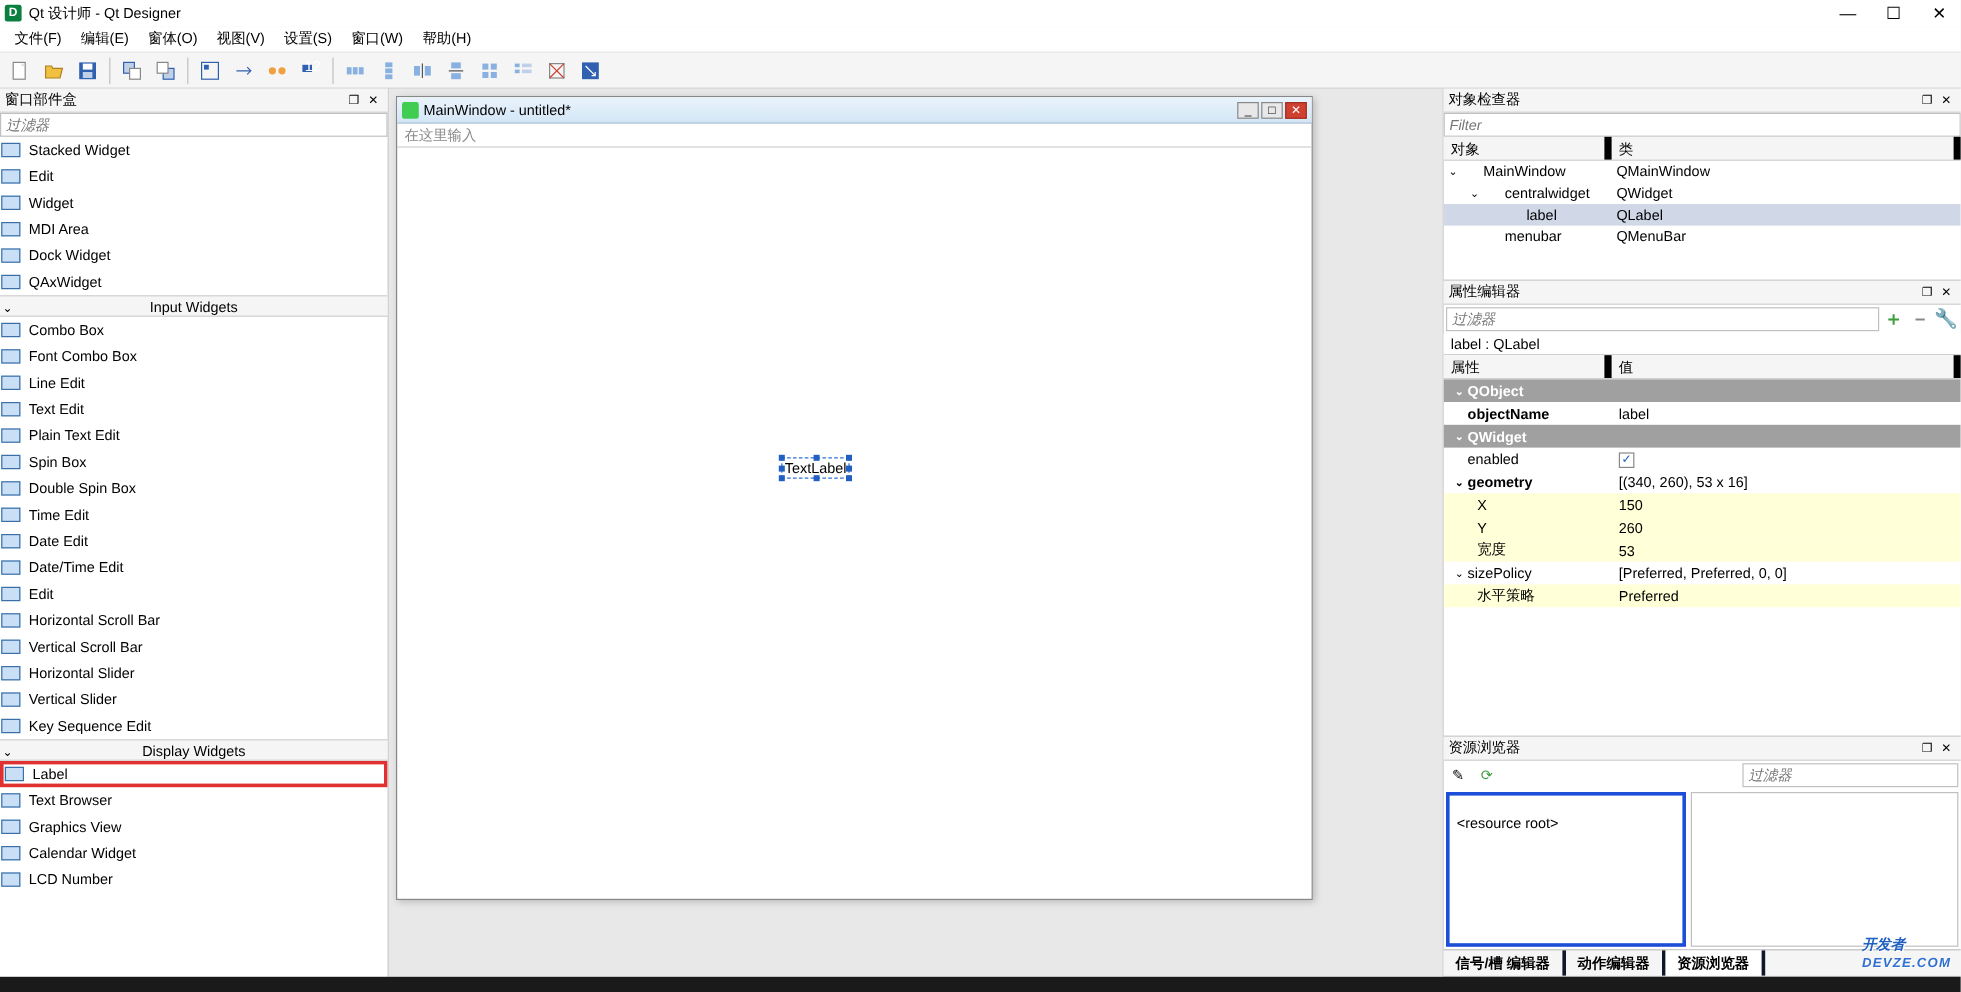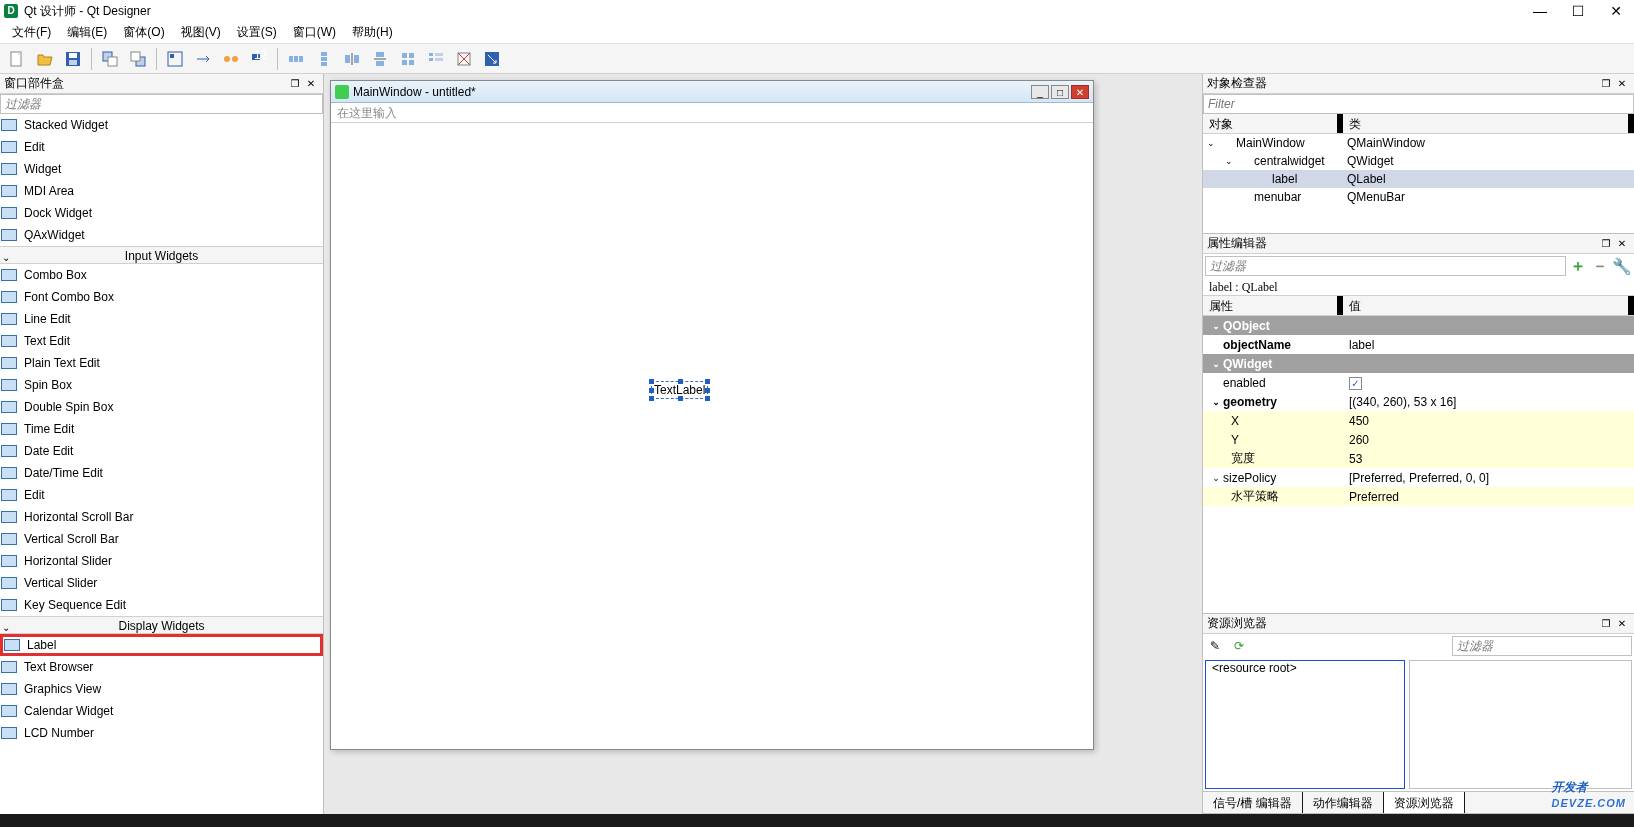--- a/index.html
+++ b/index.html
@@ -71,39 +71,39 @@
 .tree-row { display: flex; height: 18px; align-items: center; }
 .tree-row.sel { background: #d0d8e8; }
 .tree-row .c1 { width: 140px; padding-left: 4px; display: flex; align-items: center; }
 .tree-row .c2 { flex: 1; padding-left: 4px; }
 .tree-row .exp { width: 12px; font-size: 9px; cursor: pointer; }
 .tree-row .obj-icon { width: 14px; height: 12px; margin-right: 3px; }
 
 .prop-toolbar { height: 24px; display: flex; align-items: center; padding: 2px; gap: 2px; }
 .prop-toolbar input { flex: 1; height: 20px; border: 1px solid #c0c0c0; padding: 0 4px; color: #888; font-style: italic; }
 .prop-toolbar .pbtn { width: 20px; height: 20px; display: flex; align-items: center; justify-content: center; cursor: pointer; font-size: 16px; }
-.prop-selection { height: 18px; padding: 2px 6px; background: #fff; border-bottom: 1px solid #d0d0d0; font-family: Liberation Serif, serif; }
+.prop-selection { height: 18px; padding: 2px 6px; background: #fff; border-bottom: 1px solid #d0d0d0; }
 .prop-table { flex: 1; overflow-y: auto; }
 .prop-row { display: flex; height: 19px; align-items: center; }
 .prop-row.group { background: #a0a0a0; color: #fff; font-weight: bold; }
 .prop-row.child { background: #ffffd8; }
 .prop-row.bold .pname { font-weight: bold; }
 .prop-row .pname { width: 140px; padding-left: 6px; display: flex; align-items: center; }
 .prop-row .pval { flex: 1; padding-left: 6px; }
 .prop-row .pexp { width: 14px; font-size: 9px; text-align: center; }
 
 .res-toolbar { height: 24px; display: flex; align-items: center; padding: 2px; gap: 4px; }
 .res-toolbar .rbtn { width: 20px; height: 20px; cursor: pointer; display: flex; align-items: center; justify-content: center; }
 .res-toolbar input { width: 180px; height: 20px; border: 1px solid #c0c0c0; padding: 0 4px; color: #888; font-style: italic; margin-left: auto; }
 .res-body { flex: 1; display: flex; gap: 4px; padding: 2px; }
-.res-left { width: 200px; border: 1px solid #1d4ed8; padding: 0 6px; }
+.res-left { width: 200px; border: 3px solid #1d4ed8; padding: 16px 6px; }
 .res-right { flex: 1; border: 1px solid #c0c0c0; }
 
 .bottom-tabs { height: 22px; display: flex; background: #f5f5f5; border-top: 1px solid #c0c0c0; }
-.bottom-tabs .tab { padding: 3px 10px; border-right: 1px solid #0f172a; cursor: pointer; }
+.bottom-tabs .tab { padding: 3px 10px; border-right: 3px solid #0f172a; cursor: pointer; font-weight: bold; }
 .bottom-tabs .tab.active { background: #fff; }
 
 .watermark { position: absolute; right: 8px; bottom: 18px; font-size: 22px; font-weight: bold; font-style: italic; color: #2060c0; text-shadow: 1px 1px #fff; pointer-events: none; }
 .watermark .sub { font-size: 11px; color: #3070d0; display: block; letter-spacing: 1px; }
 
 .bottom-strip { height: 13px; background: #1a1a1a; position: absolute; bottom: 0; left: 0; right: 0; }
 
 
 .ico { display:inline-block; }
 .ico-box { width:16px;height:12px;border:1px solid #3a6fa8;background:#c8dff5; }
@@ -519,21 +519,21 @@
           <div class="prop-row">
             <div class="pname"><span class="pexp"></span>enabled</div>
             <div class="pval"><span class="checkbox">✓</span></div>
           </div>
           <div class="prop-row bold">
             <div class="pname"><span class="pexp">⌄</span>geometry</div>
             <div class="pval">[(340, 260), 53 x 16]</div>
           </div>
           <div class="prop-row child">
             <div class="pname" style="padding-left: 28px;">X</div>
-            <div class="pval">450</div>
+            <div class="pval">150</div>
           </div>
           <div class="prop-row child">
             <div class="pname" style="padding-left: 28px;">Y</div>
             <div class="pval">260</div>
           </div>
           <div class="prop-row child">
             <div class="pname" style="padding-left: 28px;">宽度</div>
             <div class="pval">53</div>
           </div>
           <div class="prop-row">

